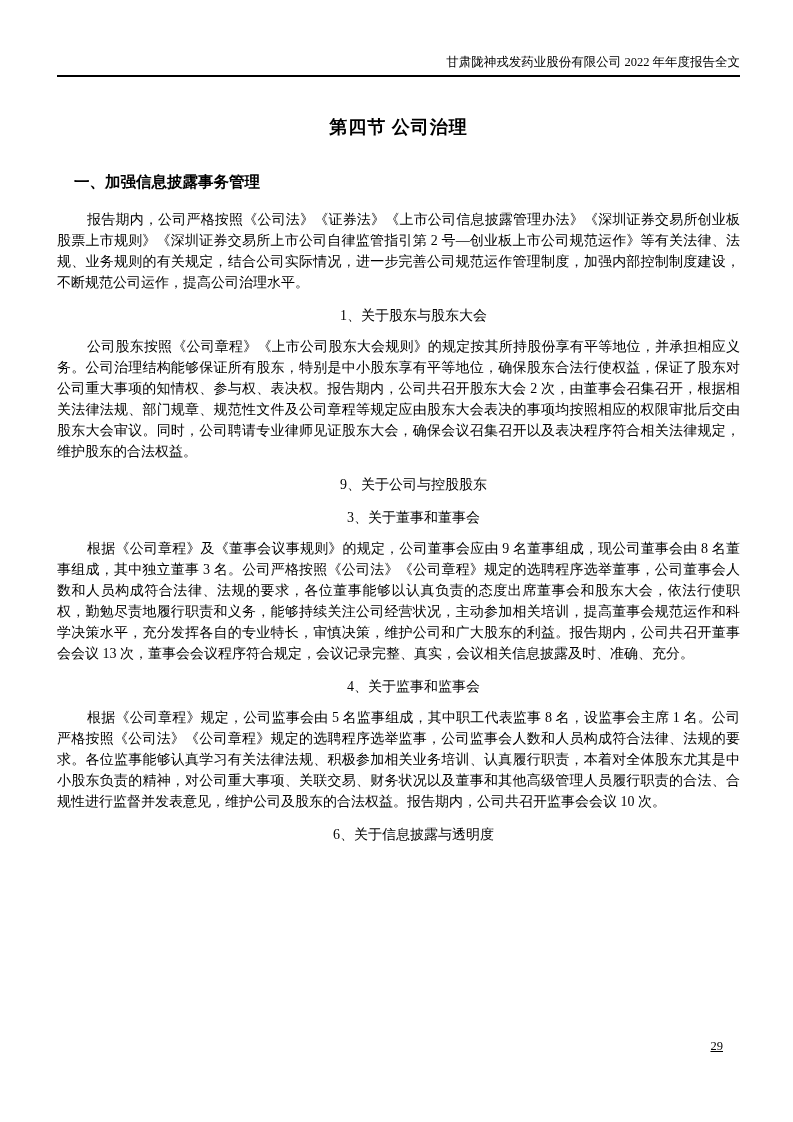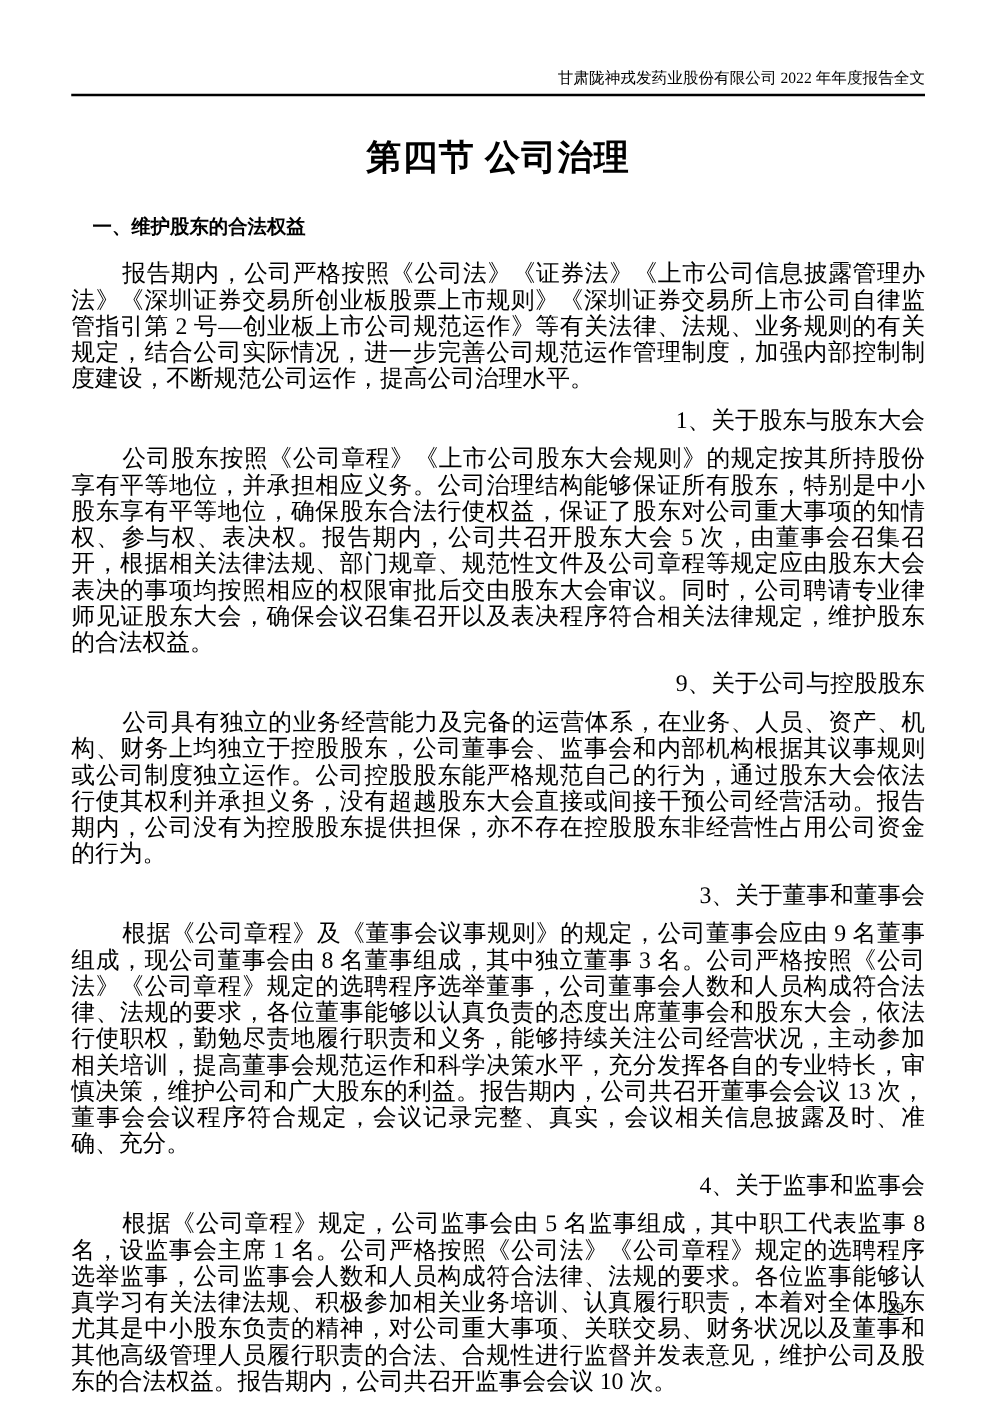--- a/index.html
+++ b/index.html
@@ -43,45 +43,45 @@
   }
   .content {
     position: absolute;
     top: 0;
     left: 57px;
     width: 683px;
   }
   .doc-title {
     margin: 113px 0 0 0;
     text-align: center;
-    font-size: 28px;
+    font-size: 18px;
     line-height: 28px;
     font-weight: bold;
     letter-spacing: 1px;
   }
   .section-heading {
     margin: 31px 0 0 17px;
     font-size: 15.5px;
     line-height: 19px;
     font-weight: bold;
   }
   .body-blocks {
     margin-top: 18px;
   }
   .body-blocks p {
-    font-size: 19px;
+    font-size: 14px;
     line-height: 21px;
     text-align: justify;
     text-indent: 2.15em;
     margin: 0 0 9px 0;
     word-break: break-all;
   }
   .body-blocks p.subheading {
     margin: 12px 0 10px 0;
-    text-align: right;
+    text-align: center;
   }
   .page-number {
     position: absolute;
     top: 1039px;
     right: 70px;
     font-size: 12.5px;
     line-height: 15px;
     text-decoration: underline;
   }
 </style>
@@ -92,28 +92,27 @@
 
   <div class="page-header">
     <span>甘肃陇神戎发药业股份有限公司 2022 年年度报告全文</span>
   </div>
 
   <hr class="header-rule">
 
   <div class="content">
     <h1 class="doc-title">第四节 公司治理</h1>
 
-    <h2 class="section-heading">一、维护股东的合法权益</h2>
+    <h2 class="section-heading">一、加强信息披露事务管理</h2>
 
     <div class="body-blocks">
         <p class="paragraph">报告期内，公司严格按照《公司法》《证券法》《上市公司信息披露管理办法》《深圳证券交易所创业板股票上市规则》《深圳证券交易所上市公司自律监管指引第 2 号—创业板上市公司规范运作》等有关法律、法规、业务规则的有关规定，结合公司实际情况，进一步完善公司规范运作管理制度，加强内部控制制度建设，不断规范公司运作，提高公司治理水平。</p>
         <p class="subheading">1、关于股东与股东大会</p>
-        <p class="paragraph">公司股东按照《公司章程》《上市公司股东大会规则》的规定按其所持股份享有平等地位，并承担相应义务。公司治理结构能够保证所有股东，特别是中小股东享有平等地位，确保股东合法行使权益，保证了股东对公司重大事项的知情权、参与权、表决权。报告期内，公司共召开股东大会 5 次，由董事会召集召开，根据相关法律法规、部门规章、规范性文件及公司章程等规定应由股东大会表决的事项均按照相应的权限审批后交由股东大会审议。同时，公司聘请专业律师见证股东大会，确保会议召集召开以及表决程序符合相关法律规定，维护股东的合法权益。</p>
+        <p class="paragraph">公司股东按照《公司章程》《上市公司股东大会规则》的规定按其所持股份享有平等地位，并承担相应义务。公司治理结构能够保证所有股东，特别是中小股东享有平等地位，确保股东合法行使权益，保证了股东对公司重大事项的知情权、参与权、表决权。报告期内，公司共召开股东大会 2 次，由董事会召集召开，根据相关法律法规、部门规章、规范性文件及公司章程等规定应由股东大会表决的事项均按照相应的权限审批后交由股东大会审议。同时，公司聘请专业律师见证股东大会，确保会议召集召开以及表决程序符合相关法律规定，维护股东的合法权益。</p>
         <p class="subheading">9、关于公司与控股股东</p>
-        <p class="paragraph">公司具有独立的业务经营能力及完备的运营体系，在业务、人员、资产、机构、财务上均独立于控股股东，公司董事会、监事会和内部机构根据其议事规则或公司制度独立运作。公司控股股东能严格规范自己的行为，通过股东大会依法行使其权利并承担义务，没有超越股东大会直接或间接干预公司经营活动。报告期内，公司没有为控股股东提供担保，亦不存在控股股东非经营性占用公司资金的行为。</p>
         <p class="subheading">3、关于董事和董事会</p>
         <p class="paragraph">根据《公司章程》及《董事会议事规则》的规定，公司董事会应由 9 名董事组成，现公司董事会由 8 名董事组成，其中独立董事 3 名。公司严格按照《公司法》《公司章程》规定的选聘程序选举董事，公司董事会人数和人员构成符合法律、法规的要求，各位董事能够以认真负责的态度出席董事会和股东大会，依法行使职权，勤勉尽责地履行职责和义务，能够持续关注公司经营状况，主动参加相关培训，提高董事会规范运作和科学决策水平，充分发挥各自的专业特长，审慎决策，维护公司和广大股东的利益。报告期内，公司共召开董事会会议 13 次，董事会会议程序符合规定，会议记录完整、真实，会议相关信息披露及时、准确、充分。</p>
         <p class="subheading">4、关于监事和监事会</p>
         <p class="paragraph">根据《公司章程》规定，公司监事会由 5 名监事组成，其中职工代表监事 8 名，设监事会主席 1 名。公司严格按照《公司法》《公司章程》规定的选聘程序选举监事，公司监事会人数和人员构成符合法律、法规的要求。各位监事能够认真学习有关法律法规、积极参加相关业务培训、认真履行职责，本着对全体股东尤其是中小股东负责的精神，对公司重大事项、关联交易、财务状况以及董事和其他高级管理人员履行职责的合法、合规性进行监督并发表意见，维护公司及股东的合法权益。报告期内，公司共召开监事会会议 10 次。</p>
         <p class="subheading">6、关于信息披露与透明度</p>
       </div>
   </div>
 
   <div class="page-number">29</div>
 

